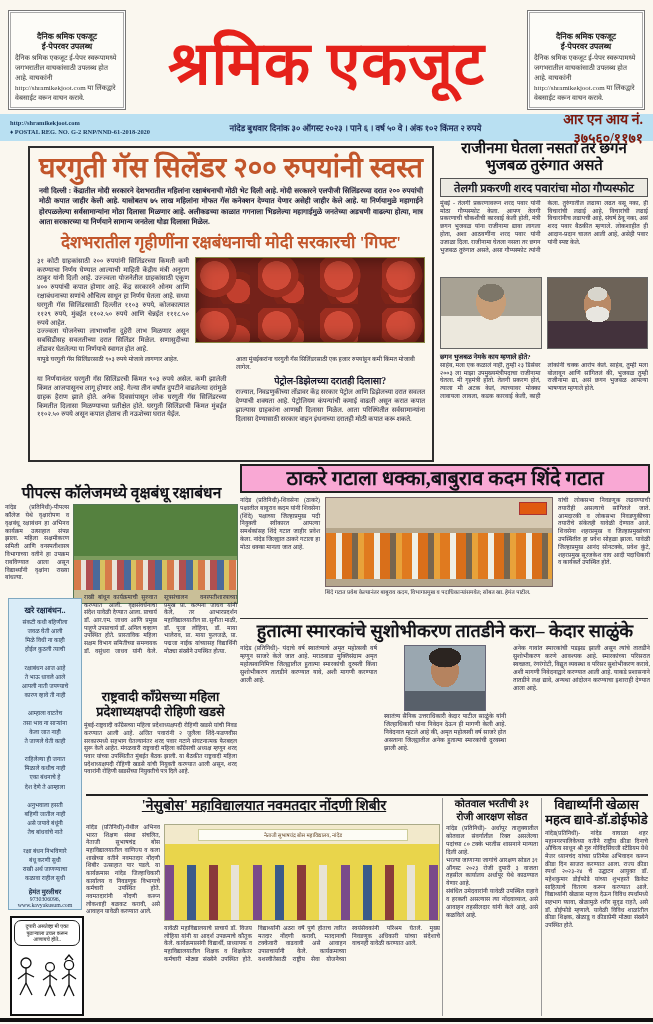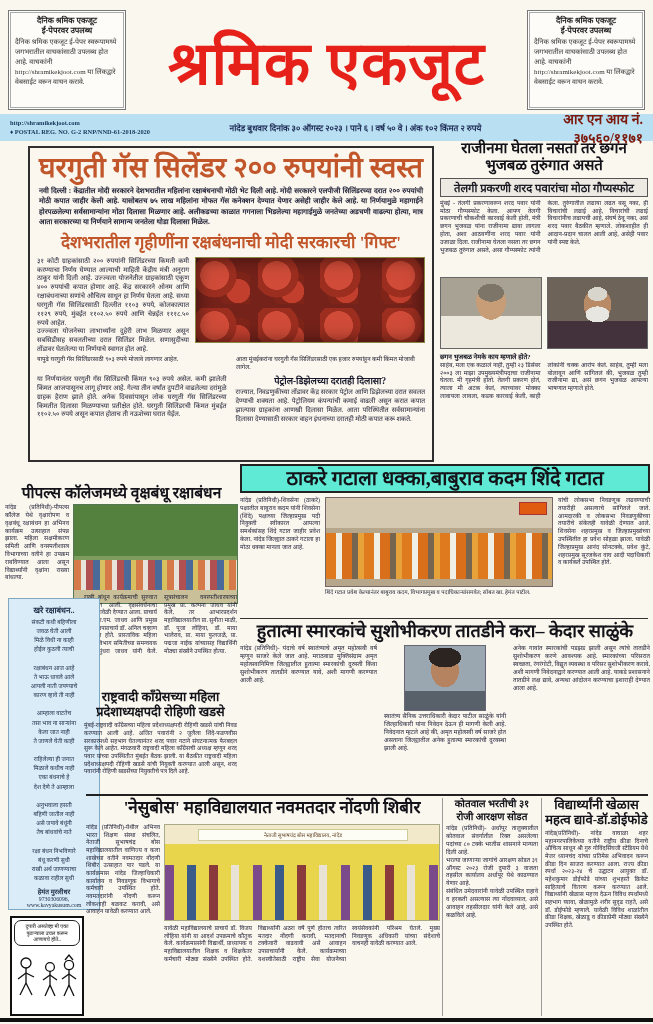--- a/index.html
+++ b/index.html
@@ -4,21 +4,21 @@
 <style>
   html,body{margin:0;padding:0;}
   .page{position:relative;width:653px;height:1024px;background:#faf7ef;overflow:hidden;
         font-family:"Liberation Serif",serif;color:#24243a;}
   .abs{position:absolute;}
   .prelines{white-space:pre-line;}
   .just{text-align:justify;}
 
   
   .mastbox{width:118px;height:100px;border:1px solid #777;box-shadow:inset 0 0 0 1px #fff,inset 0 0 0 2px #aaa;
-           background:#fdfcf8;padding:5px 6px;box-sizing:border-box;font-size:7px;line-height:1.45;color:#333;}
+           background:#fdfcf8;padding:21px 6px;box-sizing:border-box;font-size:7px;line-height:1.45;color:#333;}
   .mastbox .mb-t{font-weight:bold;text-align:center;font-size:8px;line-height:1.3;color:#222;}
   .masttitle{left:128px;top:12px;width:397px;height:98px;display:flex;align-items:center;justify-content:center;
              font-size:60px;font-weight:800;color:#e5211a;letter-spacing:1px;}
 
   
   .datebar{left:0;top:114px;width:653px;height:27px;background:#b9e0f2;display:flex;align-items:center;
            padding:0 10px;box-sizing:border-box;gap:6px;}
   .db-left{width:178px;font-size:6.4px;font-weight:bold;color:#15355a;line-height:1.4;}
   .db-center{flex:1;text-align:center;font-size:8.4px;font-weight:bold;color:#1c2a55;}
   .db-right{width:120px;text-align:right;font-size:14px;font-weight:bold;color:#7c180c;}
@@ -71,37 +71,37 @@
   .peo{left:5px;top:485px;width:233px;height:126px;}
   .peo-h{font-size:15.5px;line-height:1.05;margin-bottom:3px;}
   .peo-row{display:flex;gap:4px;}
   .peo-c1{width:64px;font-size:6px;line-height:1.3;}
   .ph-green{flex:1;height:98px;border:1px solid #575;position:relative;overflow:hidden;
             background:linear-gradient(180deg,#55813f 0 52%, #7d9c5e 52% 74%, #c9bf98 74% 100%);}
   .crowd{position:absolute;left:0;right:0;bottom:14%;height:30%;
          background:repeating-linear-gradient(90deg,#d77a4a 0 7px,#e8e3d8 7px 12px,#b05050 12px 19px,#4a6a9a 19px 26px,#d8c060 26px 31px);}
 
   
-  .poem{left:8px;top:598px;width:92px;height:312px;background:#d9ecf8;border:1px solid #7fa8c0;
+  .poem{left:8px;top:598px;width:74px;height:312px;background:#d9ecf8;border:1px solid #7fa8c0;
         padding:5px 4px;box-sizing:border-box;color:#20304a;}
   .poem-t{font-size:8px;font-weight:bold;text-align:center;margin-bottom:3px;}
   .poem-b{font-size:5.9px;line-height:1.55;text-align:center;}
   .poem-n{font-size:6.6px;font-weight:bold;text-align:center;margin-top:4px;}
   .poem-p,.poem-u{font-size:5.8px;text-align:center;}
 
   
   .peocont{left:84px;top:594px;width:153px;height:92px;column-count:2;column-gap:7px;
            font-size:5.9px;line-height:1.3;}
   .rash{left:84px;top:690px;width:153px;height:104px;}
   .rash-h{font-size:12.8px;line-height:1.18;margin-bottom:2px;}
   .rash-b{font-size:5.9px;line-height:1.3;}
 
   
   .thack{left:240px;top:464px;width:410px;height:152px;}
-  .thack-hbox{border:2px solid #222;padding:2px 4px;background:#5eead4;}
+  .thack-hbox{border:2px solid #222;padding:2px 4px;background:#f9a8d4;}
   .thack-h{font-size:20px;line-height:1.05;}
   .thack-row{display:flex;gap:5px;margin-top:4px;}
   .thack-c1{width:80px;font-size:6px;line-height:1.3;}
   .thack-mid{flex:1;}
   .ph-saffron{height:88px;border:1px solid #766;position:relative;overflow:hidden;
               background:linear-gradient(180deg,#d6c9b2 0 34%,#b5a68c 34% 100%);}
   .crowd2{position:absolute;left:0;right:0;bottom:8%;height:52%;
           background:repeating-linear-gradient(90deg,#e07a1f 0 10px,#efefe6 10px 16px,#d96f1a 16px 26px,#77664f 26px 32px,#e8a23a 32px 38px);}
   .ph-logo{position:absolute;top:4px;right:5px;width:26px;height:11px;background:#e05a10;border:1px solid #a33;}
   .thack-cap{font-size:5.7px;line-height:1.25;margin-top:2px;color:#1d1d2e;}
@@ -115,21 +115,21 @@
   .hut-row .tc{flex:1;font-size:6.1px;line-height:1.31;}
   .hut-mid{width:122px;}
   .ph-kedar{width:80px;height:64px;margin:0 auto 2px;border:1px solid #667;
             background:
               radial-gradient(ellipse 16px 10px at 50% 18%, #2b2420 99%, rgba(0,0,0,0)),
               radial-gradient(ellipse 14px 17px at 50% 38%, #b5835f 99%, rgba(0,0,0,0)),
               linear-gradient(180deg,#9aa7b0 0 70%, #58606a 70% 100%);}
 
   
   .bot-rule{left:86px;top:794px;width:562px;height:2px;background:#222;}
-  .nes-h{left:96px;top:799px;width:352px;font-size:17px;line-height:1.05;}
+  .nes-h{left:88px;top:799px;width:352px;font-size:14px;line-height:1.05;text-decoration:underline;}
   .nes-c1{left:86px;top:824px;width:74px;height:192px;font-size:5.9px;line-height:1.3;overflow:hidden;}
   .ph-nes{left:164px;top:824px;width:276px;height:97px;border:1px solid #aa8;box-sizing:border-box;
           position:absolute;overflow:hidden;background:linear-gradient(180deg,#f2e9cb 0 20%,#e9d54b 20% 100%);}
   .nes-banner{position:absolute;top:4px;left:12%;width:76%;background:#fdfcf5;border:1px solid #cc9;
               font-size:5.3px;text-align:center;color:#5a3a1a;padding:1px 0;}
   .crowd3{position:absolute;left:0;right:0;bottom:0;height:58%;
           background:repeating-linear-gradient(90deg,#7a4a8a 0 9px,rgba(0,0,0,0) 9px 22px,#3a5a8a 22px 31px,rgba(0,0,0,0) 31px 44px,#8a3a3a 44px 53px,rgba(0,0,0,0) 53px 66px,#e8e3d5 66px 74px,rgba(0,0,0,0) 74px 88px);}
   .nes-below{left:164px;top:925px;width:276px;height:91px;column-count:3;column-gap:6px;
              font-size:5.9px;line-height:1.3;overflow:hidden;}
 

